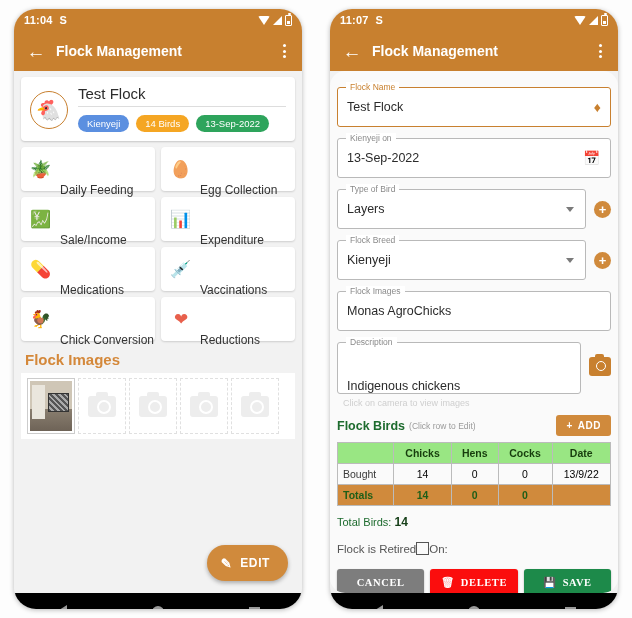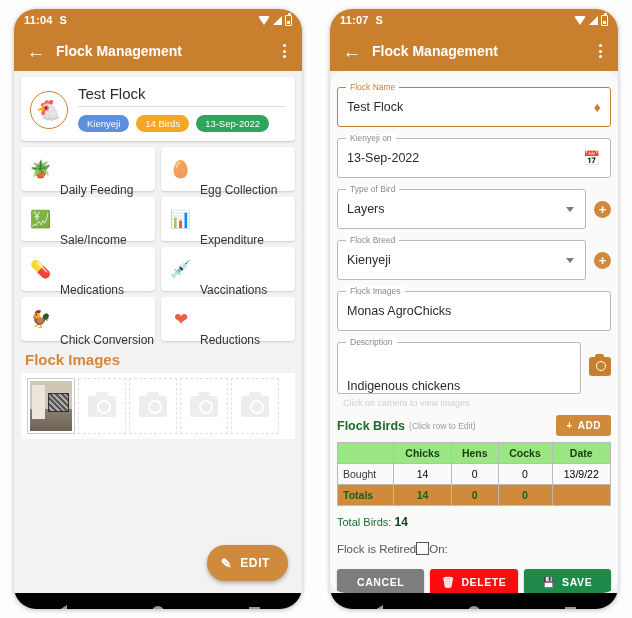--- a/index.html
+++ b/index.html
@@ -136,21 +136,21 @@
   table.birds td.lbl { text-align:left; color:#3a3a3a; }
   table.birds tr.totals td { background:#d08a3c; color:#1d5e18; font-weight:bold; }
   table.birds tr.totals td.lbl { color:#1d5e18; }
   .totalbirds { font-size:11px; color:#1d6b2e; margin-top:9px; }
   .totalbirds b { color:#17401a; font-size:12px; }
   .retired { display:flex; align-items:center; margin-top:13px; font-size:11.5px; color:#555; }
   .cbox { width:13px;height:13px;border:1.6px solid #555; }
   .actions { display:flex; gap:6px; margin-top:14px; }
   .btn { flex:1; height:26px; border-radius:3px; color:#fff; font-size:10.5px; font-weight:bold;
          display:flex;align-items:center;justify-content:center;gap:6px; letter-spacing:.6px;
-         box-shadow:0 1px 2px rgba(0,0,0,.3);}
+         box-shadow:0 1px 2px rgba(0,0,0,.3);font-family:Liberation Serif, serif;}
   .btn.cancel { background:#7d7d7d; }
   .btn.delete { background:#fb0d0d; }
   .btn.save { background:#1d8a4a; }
 </style>
 </head>
 <body>
 
 <div class="stage">
 
   <div class="phone">

